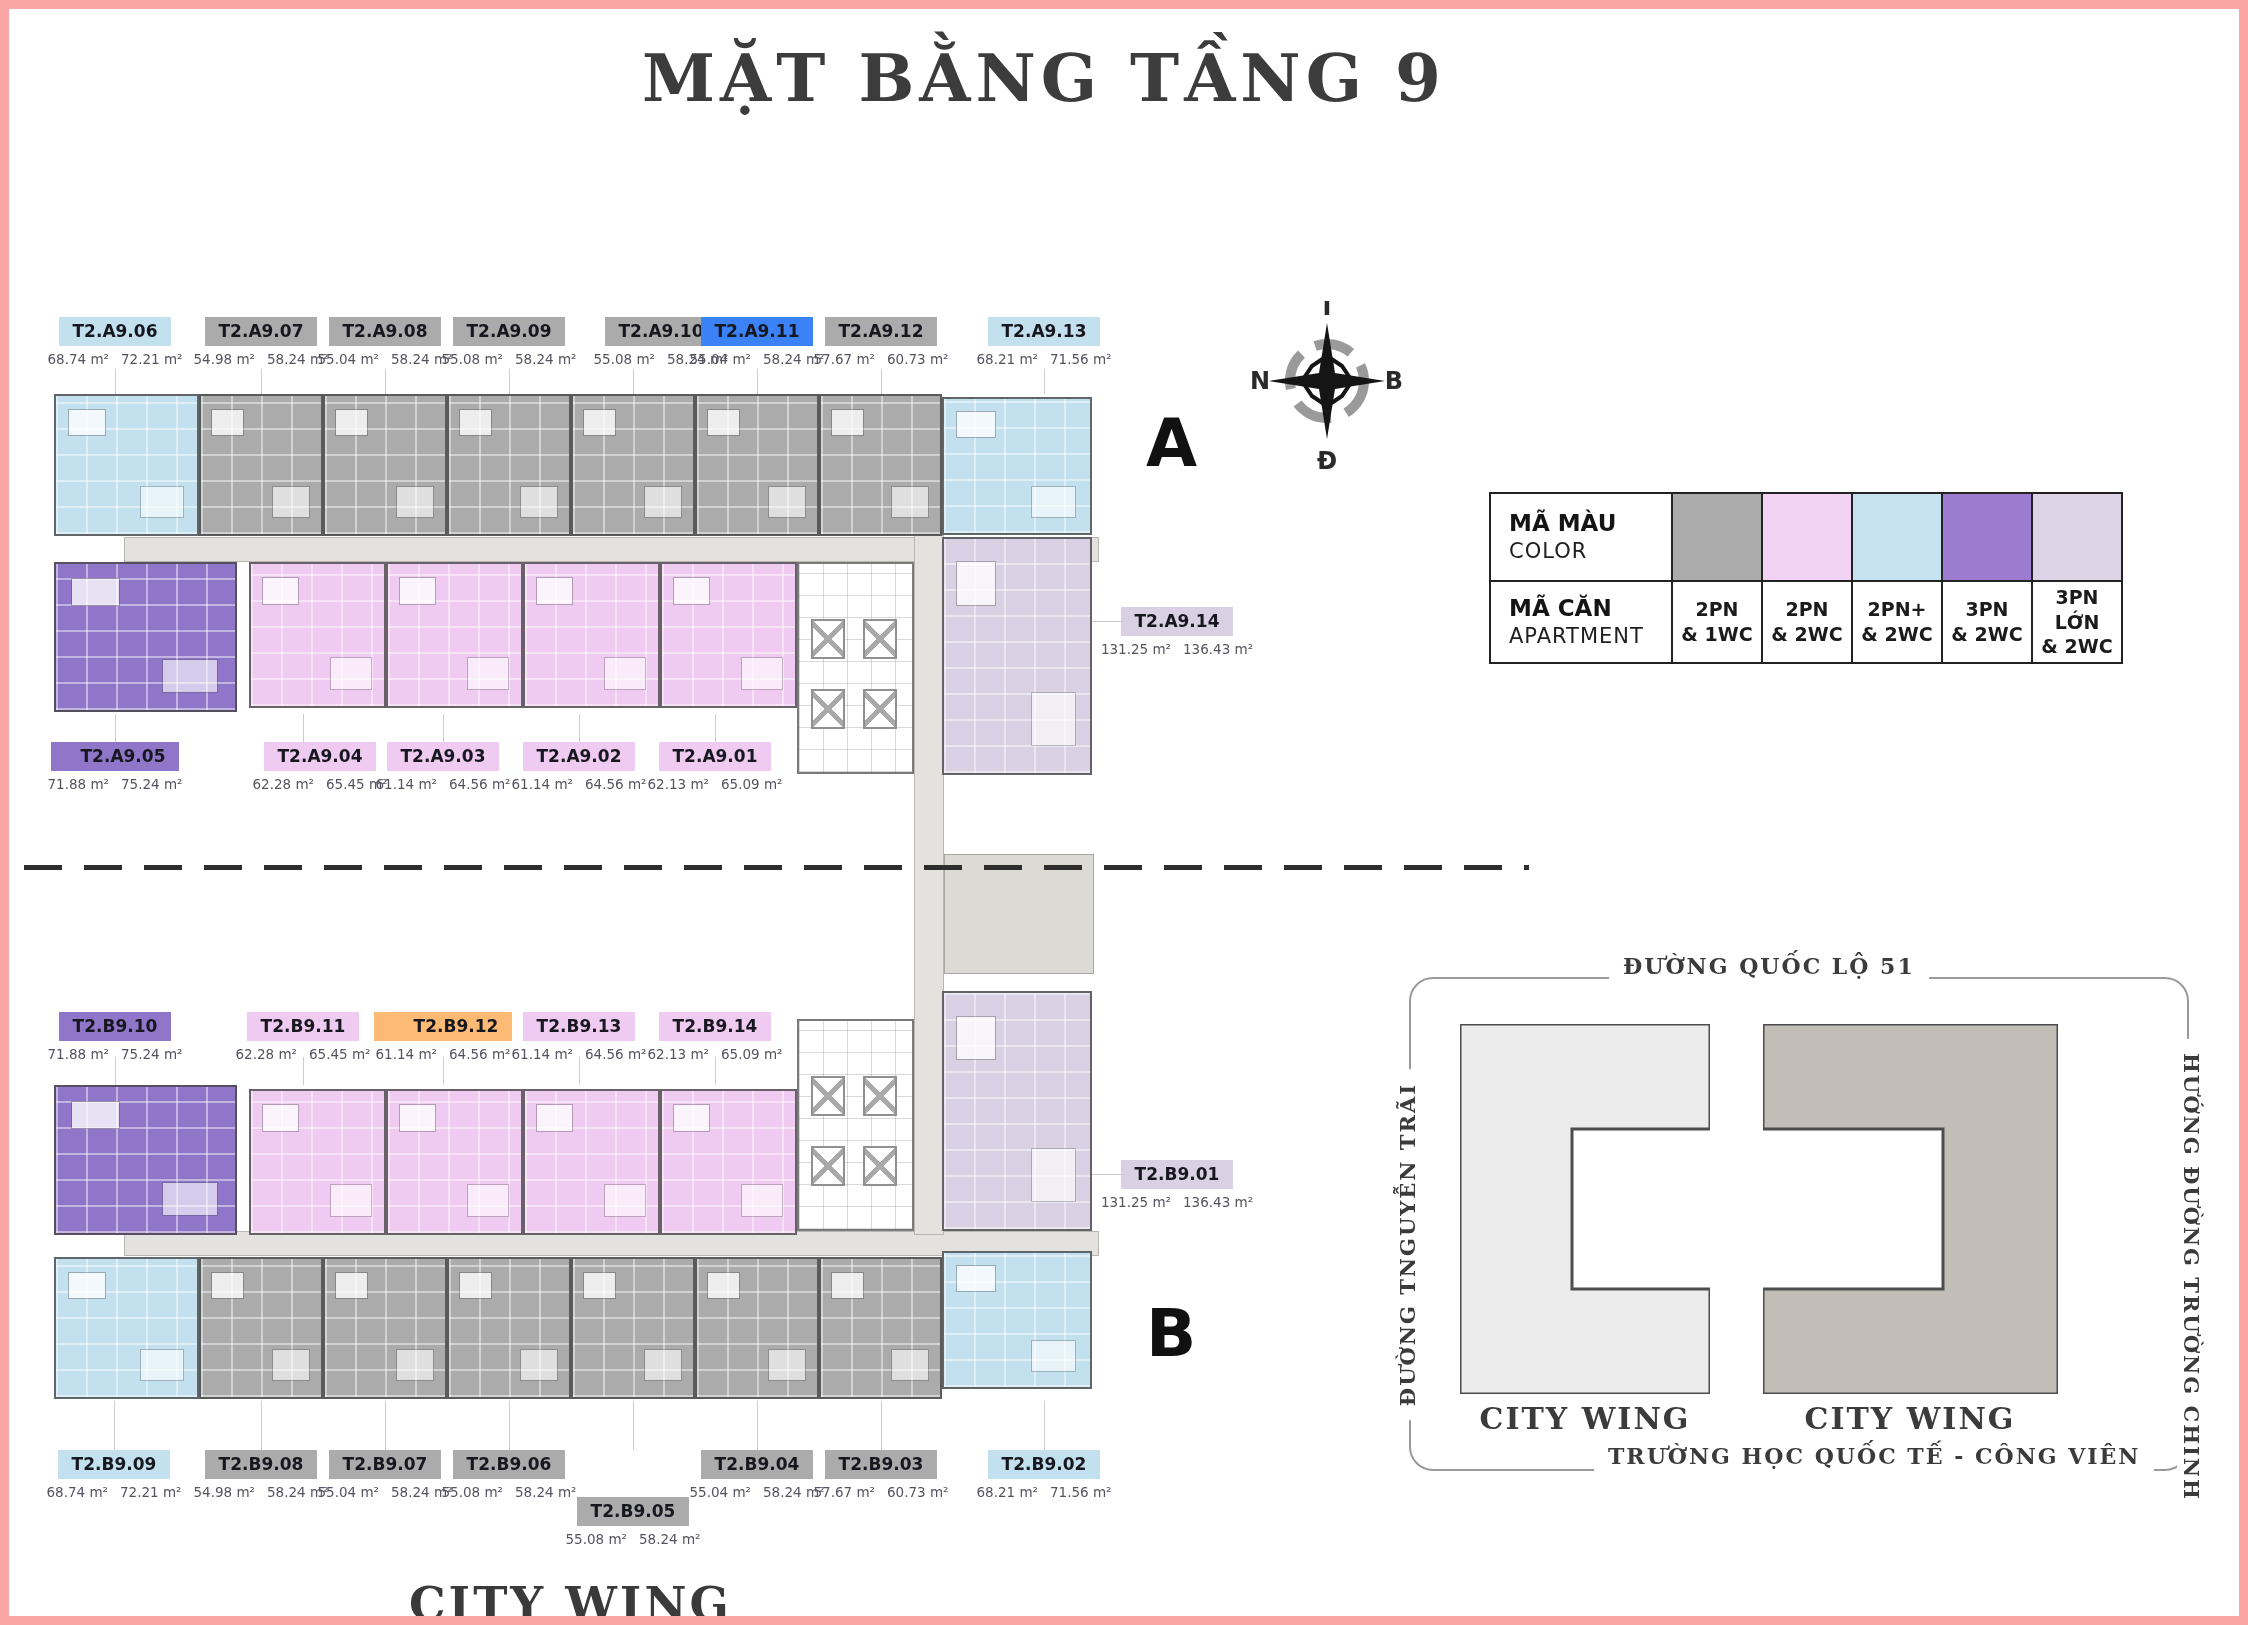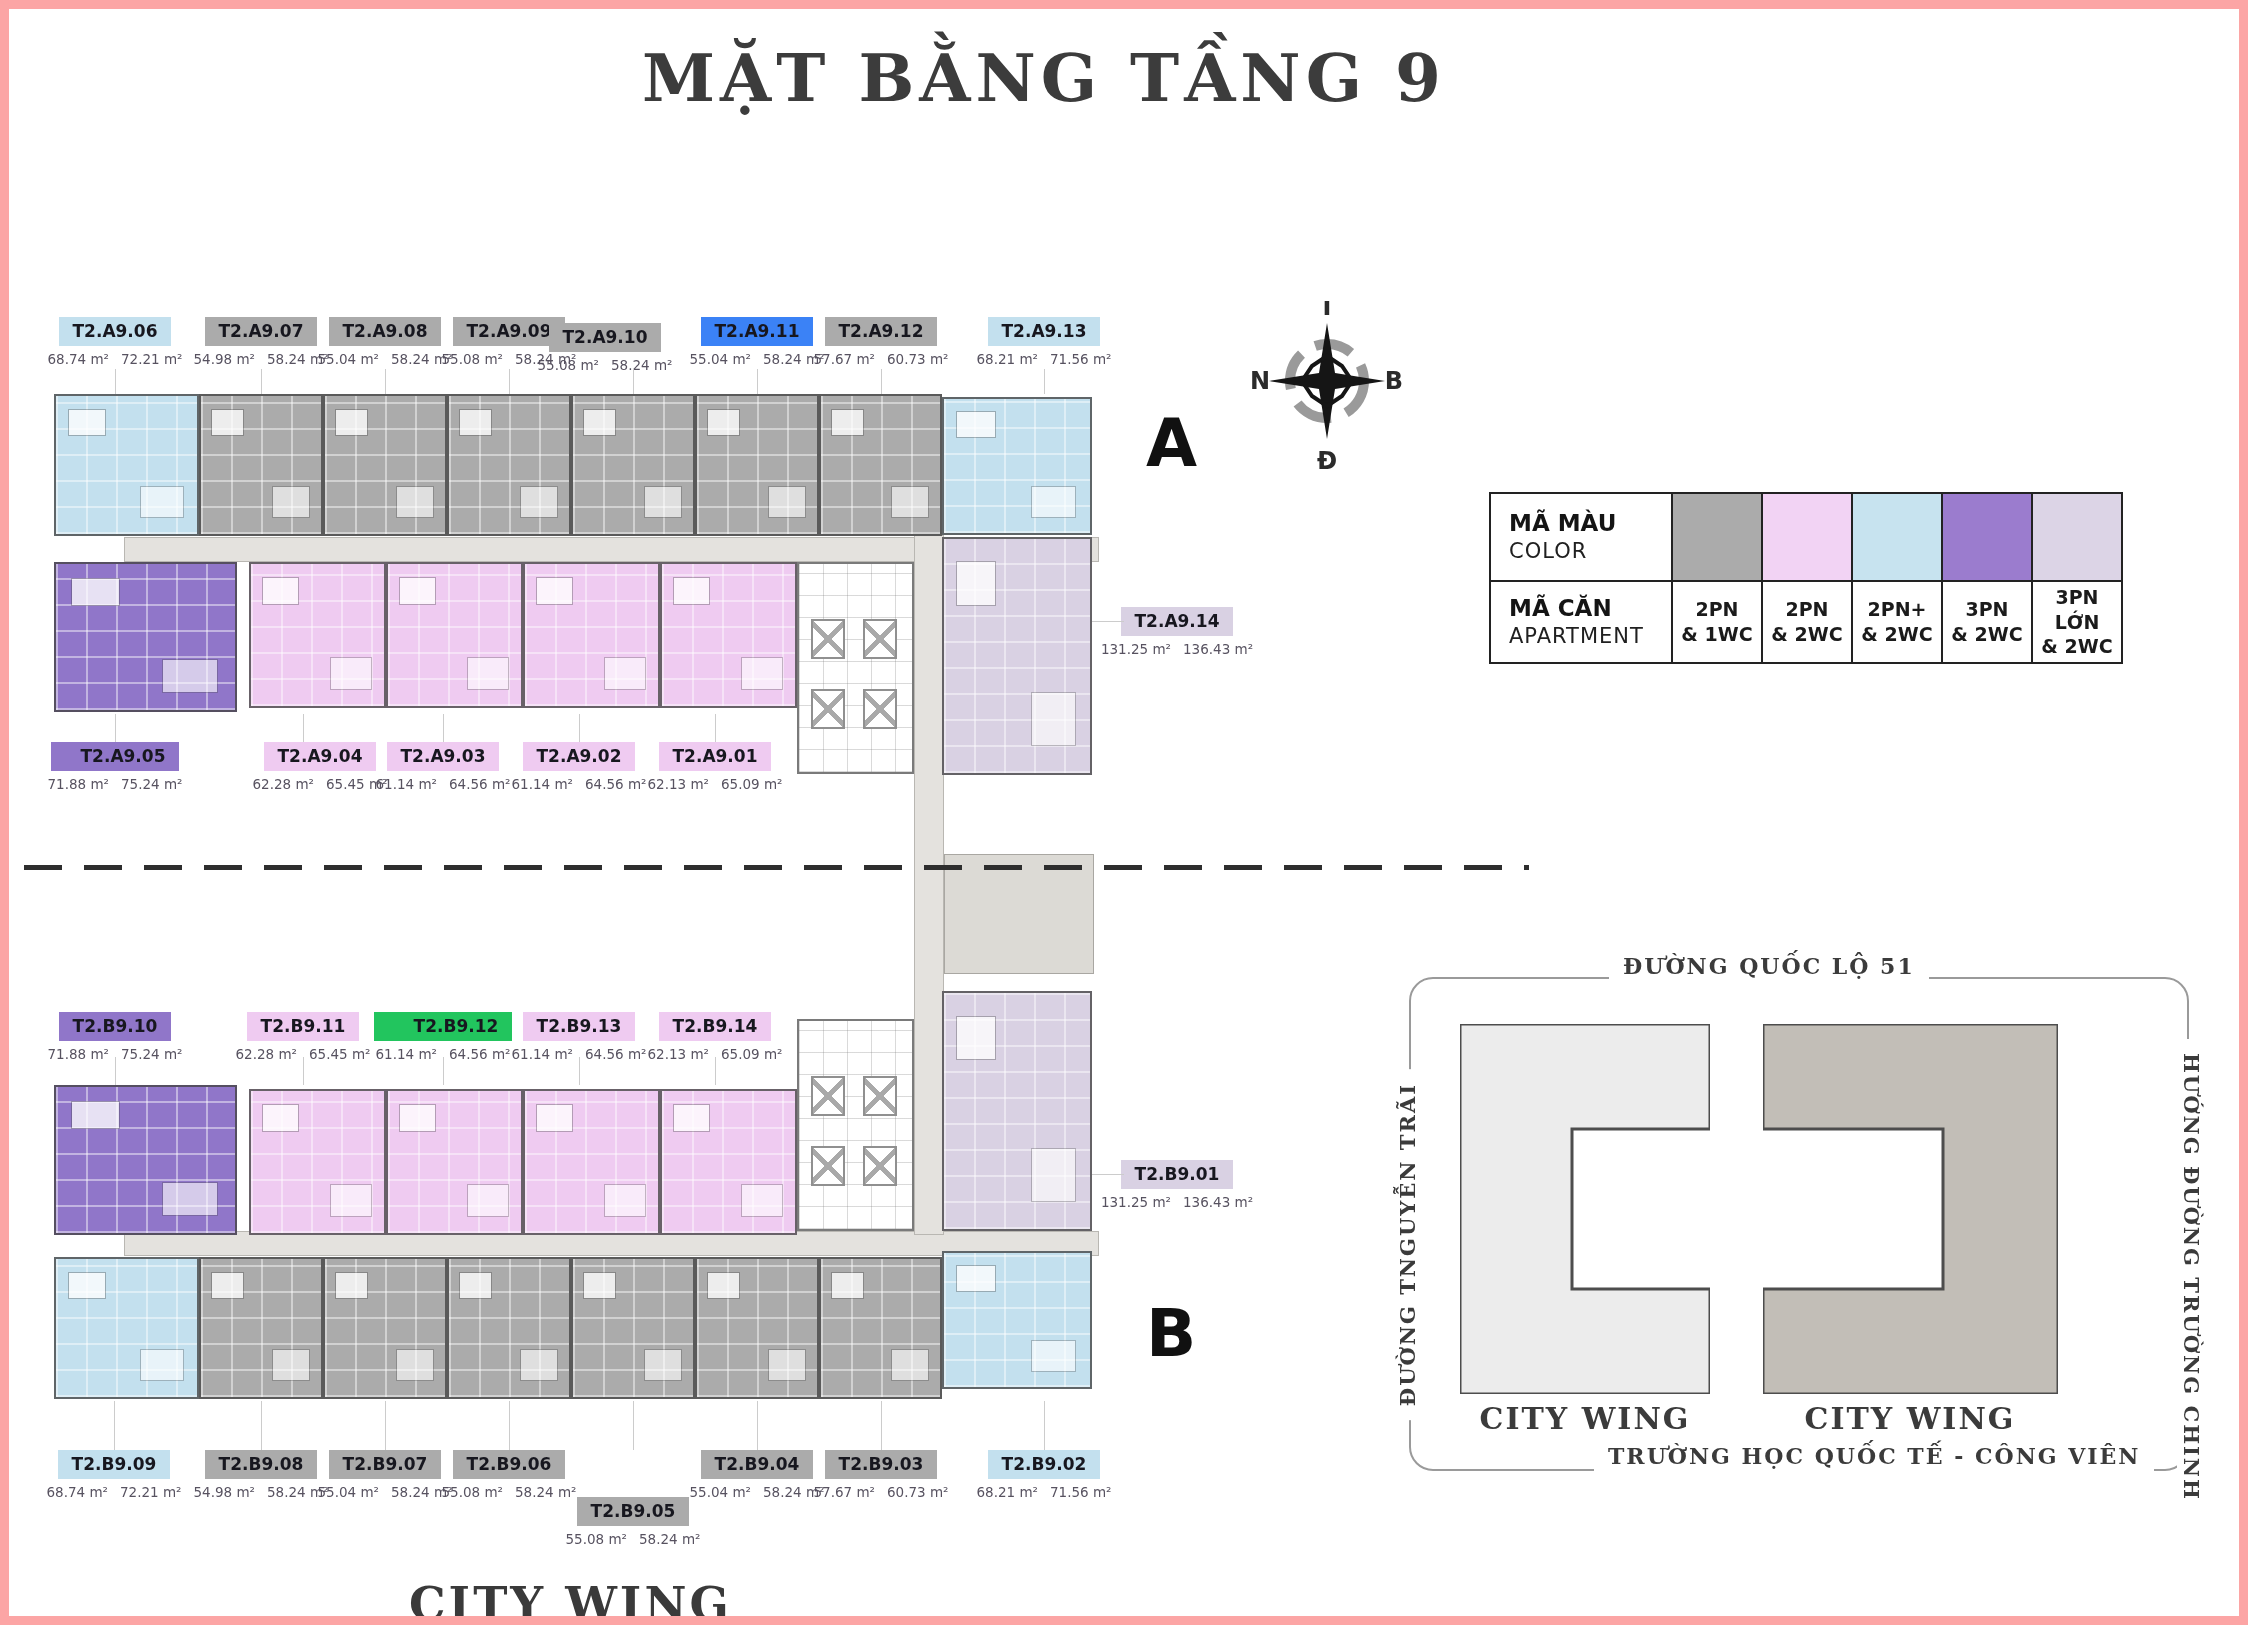--- a/index.html
+++ b/index.html
@@ -204,21 +204,21 @@
       <div class="apt-label" style="left: 376px; top: 308px;"><div class="alb" style="background: rgb(171, 171, 171);">T2.A9.08</div><div class="ala">
           <span>55.04 m²</span>
           <span>58.24 m²</span>
         </div></div>
       <div class="vline" style="left: 376px; top: 360px; height: 25px;"></div>
       <div class="apt-label" style="left: 500px; top: 308px;"><div class="alb" style="background: rgb(171, 171, 171);">T2.A9.09</div><div class="ala">
           <span>55.08 m²</span>
           <span>58.24 m²</span>
         </div></div>
       <div class="vline" style="left: 500px; top: 360px; height: 25px;"></div>
-      <div class="apt-label" style="left: 596px; top: 308px; margin-top: 6px;"><div class="alb" style="background: rgb(171, 171, 171);">T2.A9.10</div><div class="ala">
+      <div class="apt-label" style="left: 652px; top: 308px;"><div class="alb" style="background: rgb(171, 171, 171);">T2.A9.10</div><div class="ala">
           <span>55.08 m²</span>
           <span>58.24 m²</span>
         </div></div>
       <div class="vline" style="left: 624px; top: 360px; height: 25px;"></div>
       <div class="apt-label" style="left: 748px; top: 308px;"><div class="alb" style="background: #3b82f6;">T2.A9.11</div><div class="ala">
           <span>55.04 m²</span>
           <span>58.24 m²</span>
         </div></div>
       <div class="vline" style="left: 748px; top: 360px; height: 25px;"></div>
       <div class="apt-label" style="left: 872px; top: 308px;"><div class="alb" style="background: rgb(171, 171, 171);">T2.A9.12</div><div class="ala">
@@ -259,21 +259,21 @@
       <div class="apt-label" style="left: 106px; top: 1003px;"><div class="alb" style="background: rgb(144, 118, 201);">T2.B9.10</div><div class="ala">
           <span>71.88 m²</span>
           <span>75.24 m²</span>
         </div></div>
       <div class="vline" style="left: 106px; top: 1048px; height: 28px;"></div>
       <div class="apt-label" style="left: 294px; top: 1003px;"><div class="alb" style="background: rgb(239, 203, 241);">T2.B9.11</div><div class="ala">
           <span>62.28 m²</span>
           <span>65.45 m²</span>
         </div></div>
       <div class="vline" style="left: 294px; top: 1048px; height: 28px;"></div>
-      <div class="apt-label" style="left: 434px; top: 1003px;"><div class="alb" style="background: #22c55e; padding-left: 34px;">T2.B9.12</div><div class="ala">
+      <div class="apt-label" style="left: 434px; top: 1003px;"><div class="alb" style="background: #fdba74; padding-left: 34px;">T2.B9.12</div><div class="ala">
           <span>61.14 m²</span>
           <span>64.56 m²</span>
         </div></div>
       <div class="vline" style="left: 434px; top: 1048px; height: 28px;"></div>
       <div class="apt-label" style="left: 570px; top: 1003px;"><div class="alb" style="background: rgb(239, 203, 241);">T2.B9.13</div><div class="ala">
           <span>61.14 m²</span>
           <span>64.56 m²</span>
         </div></div>
       <div class="vline" style="left: 570px; top: 1048px; height: 28px;"></div>
       <div class="apt-label" style="left: 706px; top: 1003px;"><div class="alb" style="background: rgb(239, 203, 241);">T2.B9.14</div><div class="ala">

